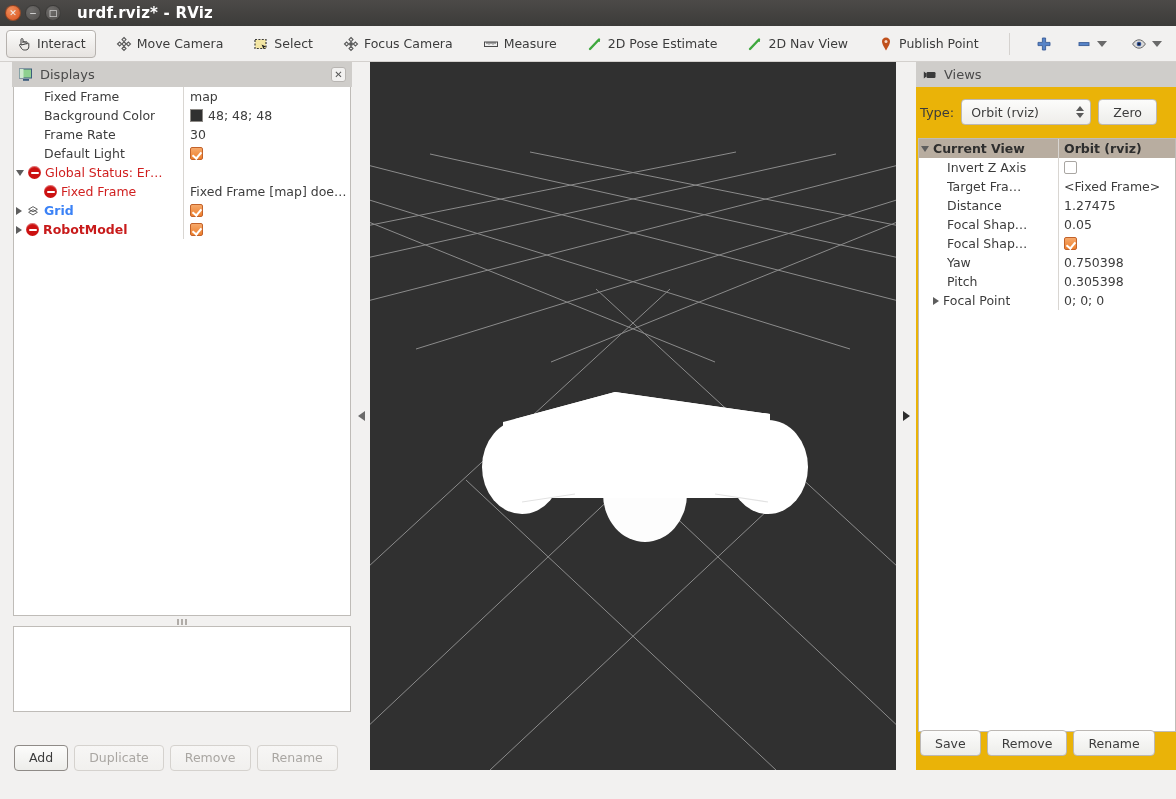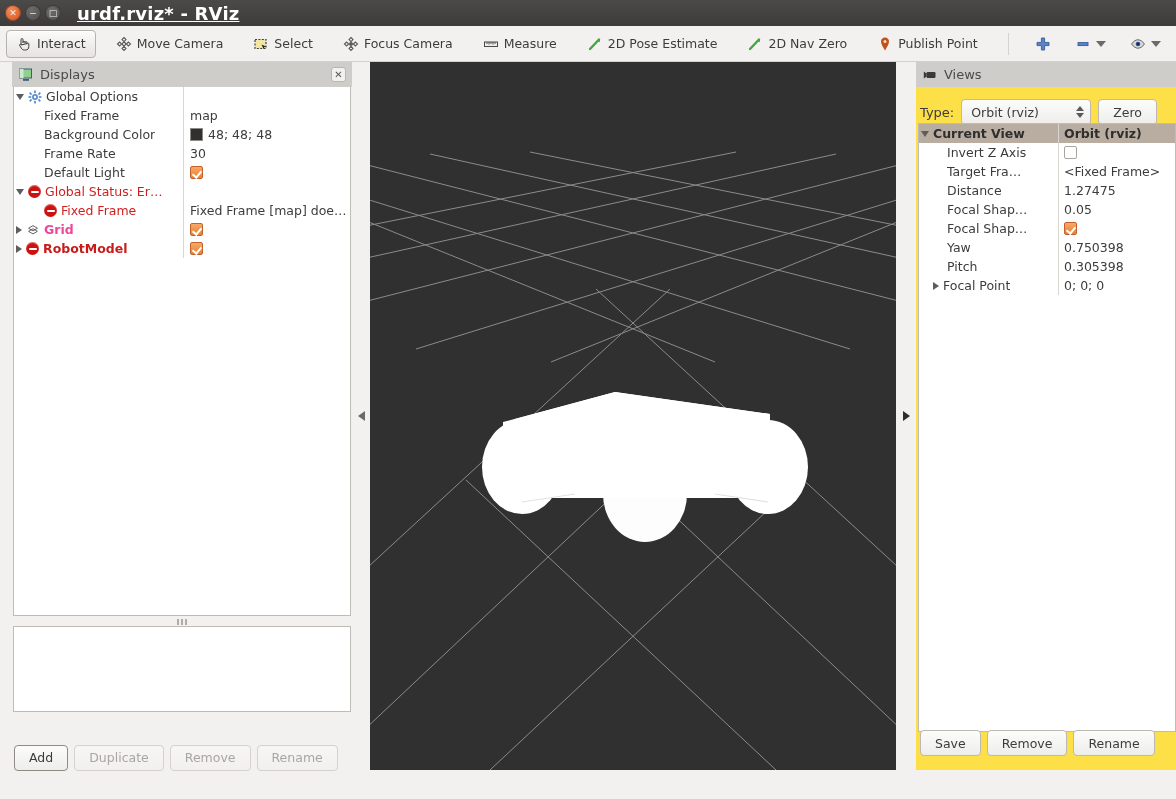--- a/index.html
+++ b/index.html
@@ -21,23 +21,22 @@
   }
   .winbtns { display:flex; align-items:center; gap:4px; padding-left:5px; }
   .wbtn { width:16px; height:16px; border-radius:50%;
           display:flex; align-items:center; justify-content:center;
           font-size:9px; line-height:1; color:#efefef;
           border:1px solid rgba(0,0,0,.35); }
   .wbtn.close { background: radial-gradient(circle at 35% 30%, #f08e5b, #d9531e); }
   .wbtn.min   { background: radial-gradient(circle at 35% 30%, #6e6c6a, #514f4d); }
   .wbtn.max   { background: radial-gradient(circle at 35% 30%, #6e6c6a, #514f4d); }
   #win-title {
-    margin-left:16px; color:#ffffff; font-weight:bold; font-size:18px;
+    margin-left:16px; color:#ffffff; font-weight:bold; font-size:15px;
     letter-spacing:.2px;
-    text-decoration:underline;
   }
 
   
   #toolbar {
     position:absolute; left:0; top:26px; width:1176px; height:36px;
     background:#f2f1f0; border-bottom:1px solid #d3d0cd;
     display:flex; align-items:center; padding-left:6px;gap:8px;
   }
   .tbtn {
     display:flex; align-items:center; gap:5px;
@@ -90,21 +89,21 @@
              border-top:6px solid #5d5d5d; margin-right:4px; flex:none;}
   .err-ico { width:13px;height:13px;border-radius:50%;background:#cc1111;
              position:relative; flex:none; margin-right:4px;
              box-shadow: inset 0 1px 1px rgba(255,255,255,.45);}
   .err-ico:after{content:"";position:absolute;left:2.5px;top:5.5px;width:8px;height:2.5px;background:#fff;border-radius:1px;}
   .gear-ico{ width:14px;height:14px; flex:none; margin-right:4px;}
   .grid-ico{ width:14px;height:14px; flex:none; margin-right:4px;}
   .lbl { overflow:hidden; text-overflow:ellipsis; white-space:nowrap; }
   .red   { color:#d01f1f; }
   .redb  { color:#c81b1b; font-weight:bold; }
-  .blueb { color:#ec4899; font-weight:bold; }
+  .blueb { color:#3b82f6; font-weight:bold; }
   .chk {
     width:13px;height:13px;border:1px solid #c2622a;border-radius:2px;
     background: linear-gradient(to bottom,#f6a96b,#ee7f2d);
     position:relative;
   }
   .chk:after{
     content:""; position:absolute; left:2.5px; top:2px;
     width:4px;height:7px;border:2px solid #fff;border-top:none;border-left:none;
     transform:rotate(40deg);
   }
@@ -149,35 +148,35 @@
   .sp-arrow-r { width:0;height:0;border-top:5px solid transparent;border-bottom:5px solid transparent;
                 border-left:7px solid #2d2d2d; }
   #render-view {
     position:absolute; left:370px; top:62px; width:526px; height:708px;
     background:#303030; overflow:hidden;
   }
 
   
   #views-dock {
     position:absolute; left:916px; top:62px; width:260px; height:708px;
-    background:#fde047; display:flex; flex-direction:column;
+    background:#eab308; display:flex; flex-direction:column;
   }
   #views-type {
     height:32px; display:flex; align-items:center; gap:7px; padding:18px 2px 0 4px;
   }
   .combo {
     height:26px; min-width:130px; border:1px solid #bcb8b4; border-radius:4px;
     background: linear-gradient(to bottom,#fcfcfb,#eeedea);
     display:flex; align-items:center; padding:0 6px 0 9px; font-size:12.5px;
   }
   .combo .spinner { margin-left:auto; display:flex; flex-direction:column; gap:2px; }
   .sp-up { width:0;height:0;border-left:4px solid transparent;border-right:4px solid transparent;border-bottom:5px solid #5a5a5a;}
   .sp-dn { width:0;height:0;border-left:4px solid transparent;border-right:4px solid transparent;border-top:5px solid #5a5a5a;}
   #views-tree {
-    flex:1 1 auto; background:#ffffff; border:1px solid #bfbcb8; margin:4px 0 0 2px;
+    flex:1 1 auto; background:#ffffff; border:1px solid #bfbcb8; margin:19px 0 0 2px;
     overflow:hidden;
   }
   .vrow { display:flex; height:19px; align-items:center; font-size:12.5px; }
   .vcol-a { width:140px; display:flex; align-items:center; height:19px; padding-left:2px;
             border-right:1px solid #d9d6d2; overflow:hidden; }
   .vcol-b { flex:1; display:flex; align-items:center; height:19px; padding-left:5px; overflow:hidden; white-space:nowrap;}
   .vrow.header .vcol-a, .vrow.header .vcol-b { background:#b8ada0; font-weight:bold; color:#2e2e2e; }
   .vind1 { padding-left:28px; }
   .vind-arrow { padding-left:14px; }
   #views-buttons {
@@ -274,21 +273,21 @@
     <span>2D Pose Estimate</span>
   </div>
 
   <div class="tbtn">
     <span class="icow">
       <svg viewBox="0 0 16 16" width="16" height="16">
         <path d="M3 13 L12 3.5" stroke="#3ea83e" stroke-width="2.4" stroke-linecap="round"></path>
         <path d="M12.8 2.6 L13 6 L9.6 5" fill="#3ea83e"></path>
       </svg>
     </span>
-    <span>2D Nav Zero</span>
+    <span>2D Nav View</span>
   </div>
 
   <div class="tbtn">
     <span class="icow">
       <svg viewBox="0 0 16 16" width="16" height="16">
         <path d="M8 1.6c-2.3 0-4 1.7-4 3.9 0 3 4 8.9 4 8.9s4-5.9 4-8.9c0-2.2-1.7-3.9-4-3.9z" fill="#c0501c"></path>
         <circle cx="8" cy="5.5" r="1.5" fill="#f6d9c8"></circle>
       </svg>
     </span>
     <span>Publish Point</span>
@@ -334,42 +333,20 @@
         <rect x="1.5" y="2" width="4" height="9" fill="#cfe9cf"></rect>
         <rect x="5" y="12" width="6" height="1.8" fill="#3c5c7c"></rect>
       </svg>
     </span>
     <span class="dt-label">Displays</span>
     <span class="dock-close">✕</span>
   </div>
 
   <div id="displays-tree">
 
-    <div class="trow">
-      <div class="tcol-a">
-        <span class="arrow-d"></span>
-        <span class="gear-ico">
-          <svg viewBox="0 0 16 16" width="14" height="14">
-            <path d="M8 4.6a3.4 3.4 0 1 0 0 6.8 3.4 3.4 0 0 0 0-6.8zm0 2a1.4 1.4 0 1 1 0 2.8 1.4 1.4 0 0 1 0-2.8z" fill="#5b8fd0"></path>
-            <g fill="#5b8fd0">
-              <rect x="7" y="0.6" width="2" height="3"></rect>
-                <rect x="7" y="12.4" width="2" height="3"></rect>
-              <rect x="0.6" y="7" width="3" height="2"></rect>
-                <rect x="12.4" y="7" width="3" height="2"></rect>
-              <rect x="2" y="2.6" width="2" height="3" transform="rotate(-45 3 4.1)"></rect>
-              <rect x="12" y="10.4" width="2" height="3" transform="rotate(-45 13 11.9)"></rect>
-              <rect x="12" y="2.6" width="2" height="3" transform="rotate(45 13 4.1)"></rect>
-              <rect x="2" y="10.4" width="2" height="3" transform="rotate(45 3 11.9)"></rect>
-            </g>
-          </svg>
-        </span>
-        <span class="lbl">Global Options</span>
-      </div>
-      <div class="tcol-b"></div>
-    </div>
 
     <div class="trow">
       <div class="tcol-a indent2">
         <span class="lbl">Fixed Frame</span>
       </div>
       <div class="tcol-b">
           <span>map</span>
         </div>
     </div>
 

